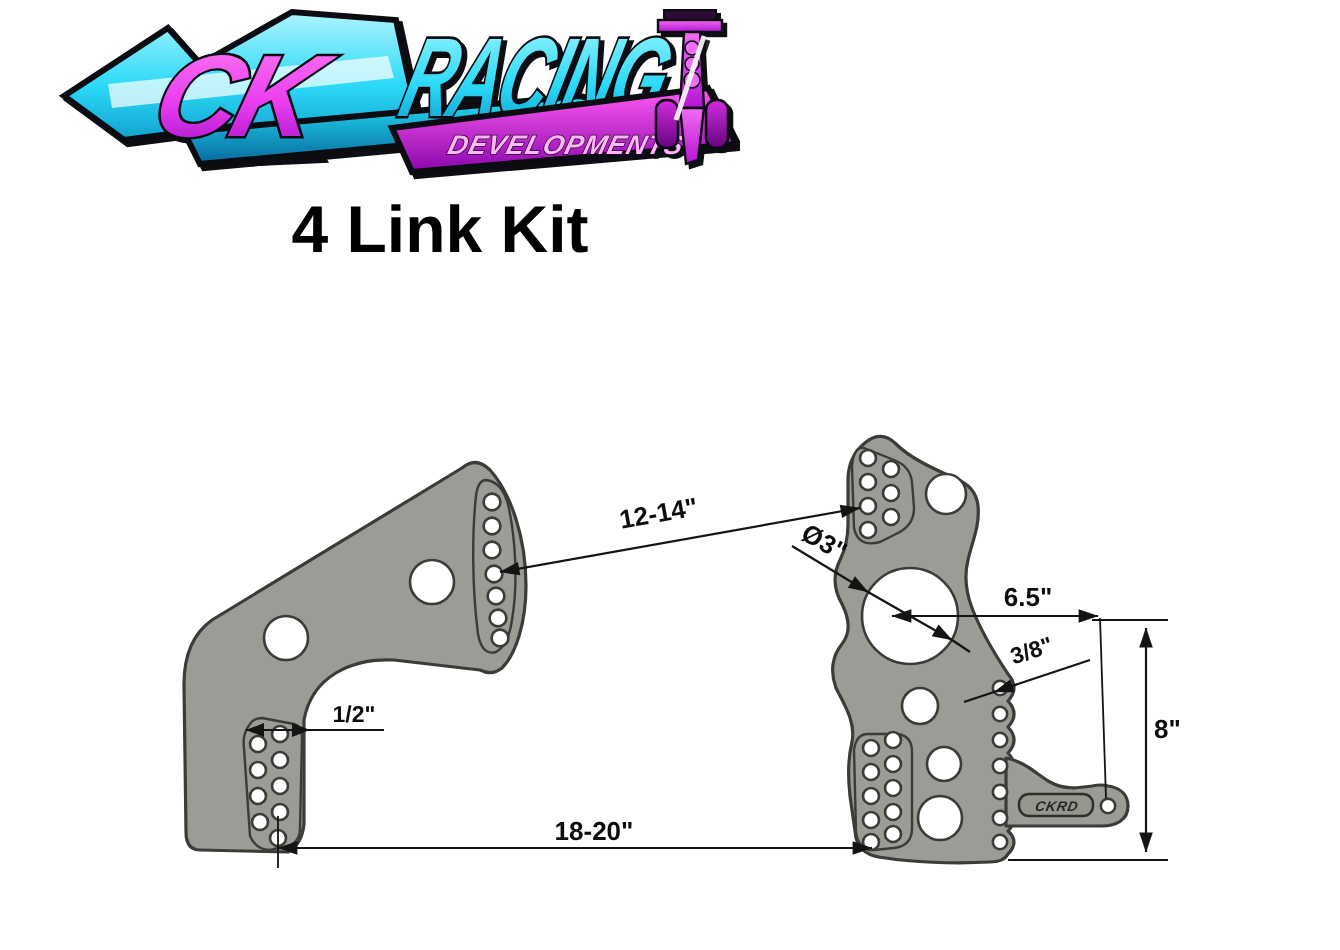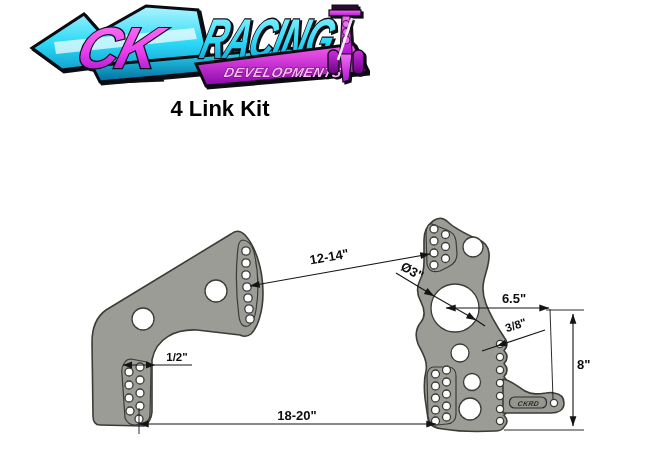--- a/index.html
+++ b/index.html
@@ -1,20 +1,20 @@
 <!DOCTYPE html>
 <html><head>
 <meta charset="utf-8">
 <style>
   html,body { margin:0; padding:0; background:#ffffff; }
   .page { position:relative; width:670px; height:475px; background:#ffffff; overflow:hidden;
           font-family:"Liberation Sans", sans-serif; }
   .logo-svg { position:absolute; left:28px; top:2px; filter:drop-shadow(2px 2px 0 #0d0d14); }
   .title { position:absolute; left:110px; top:96px; width:220px; text-align:center;
-           font-size:22px; font-weight:bold; color:#000; }
+           font-size:33px; font-weight:bold; color:#000; }
   .diagram-svg { position:absolute; left:0; top:0; }
   .plate  { stroke:#3b3b38; stroke-width:1.6; stroke-linejoin:round; }
   .boss   { stroke:#3b3b38; stroke-width:1.2; stroke-linejoin:round; }
   .hole   { fill:#ffffff; stroke:#3b3b38; stroke-width:1.3; }
   .dimline{ stroke:#141414; stroke-width:1.1; fill:none; }
   .ext    { stroke:#141414; stroke-width:0.9; fill:none; }
   .dimtext{ font:bold 13px "Liberation Sans", sans-serif; fill:#0d0d0d; }
   .dimtext.small { font-size:11.5px; }
   .arrowfill { fill:#141414; }
   .badge-rect { fill:#96968f; stroke:#2e2e2b; stroke-width:1.2; }

